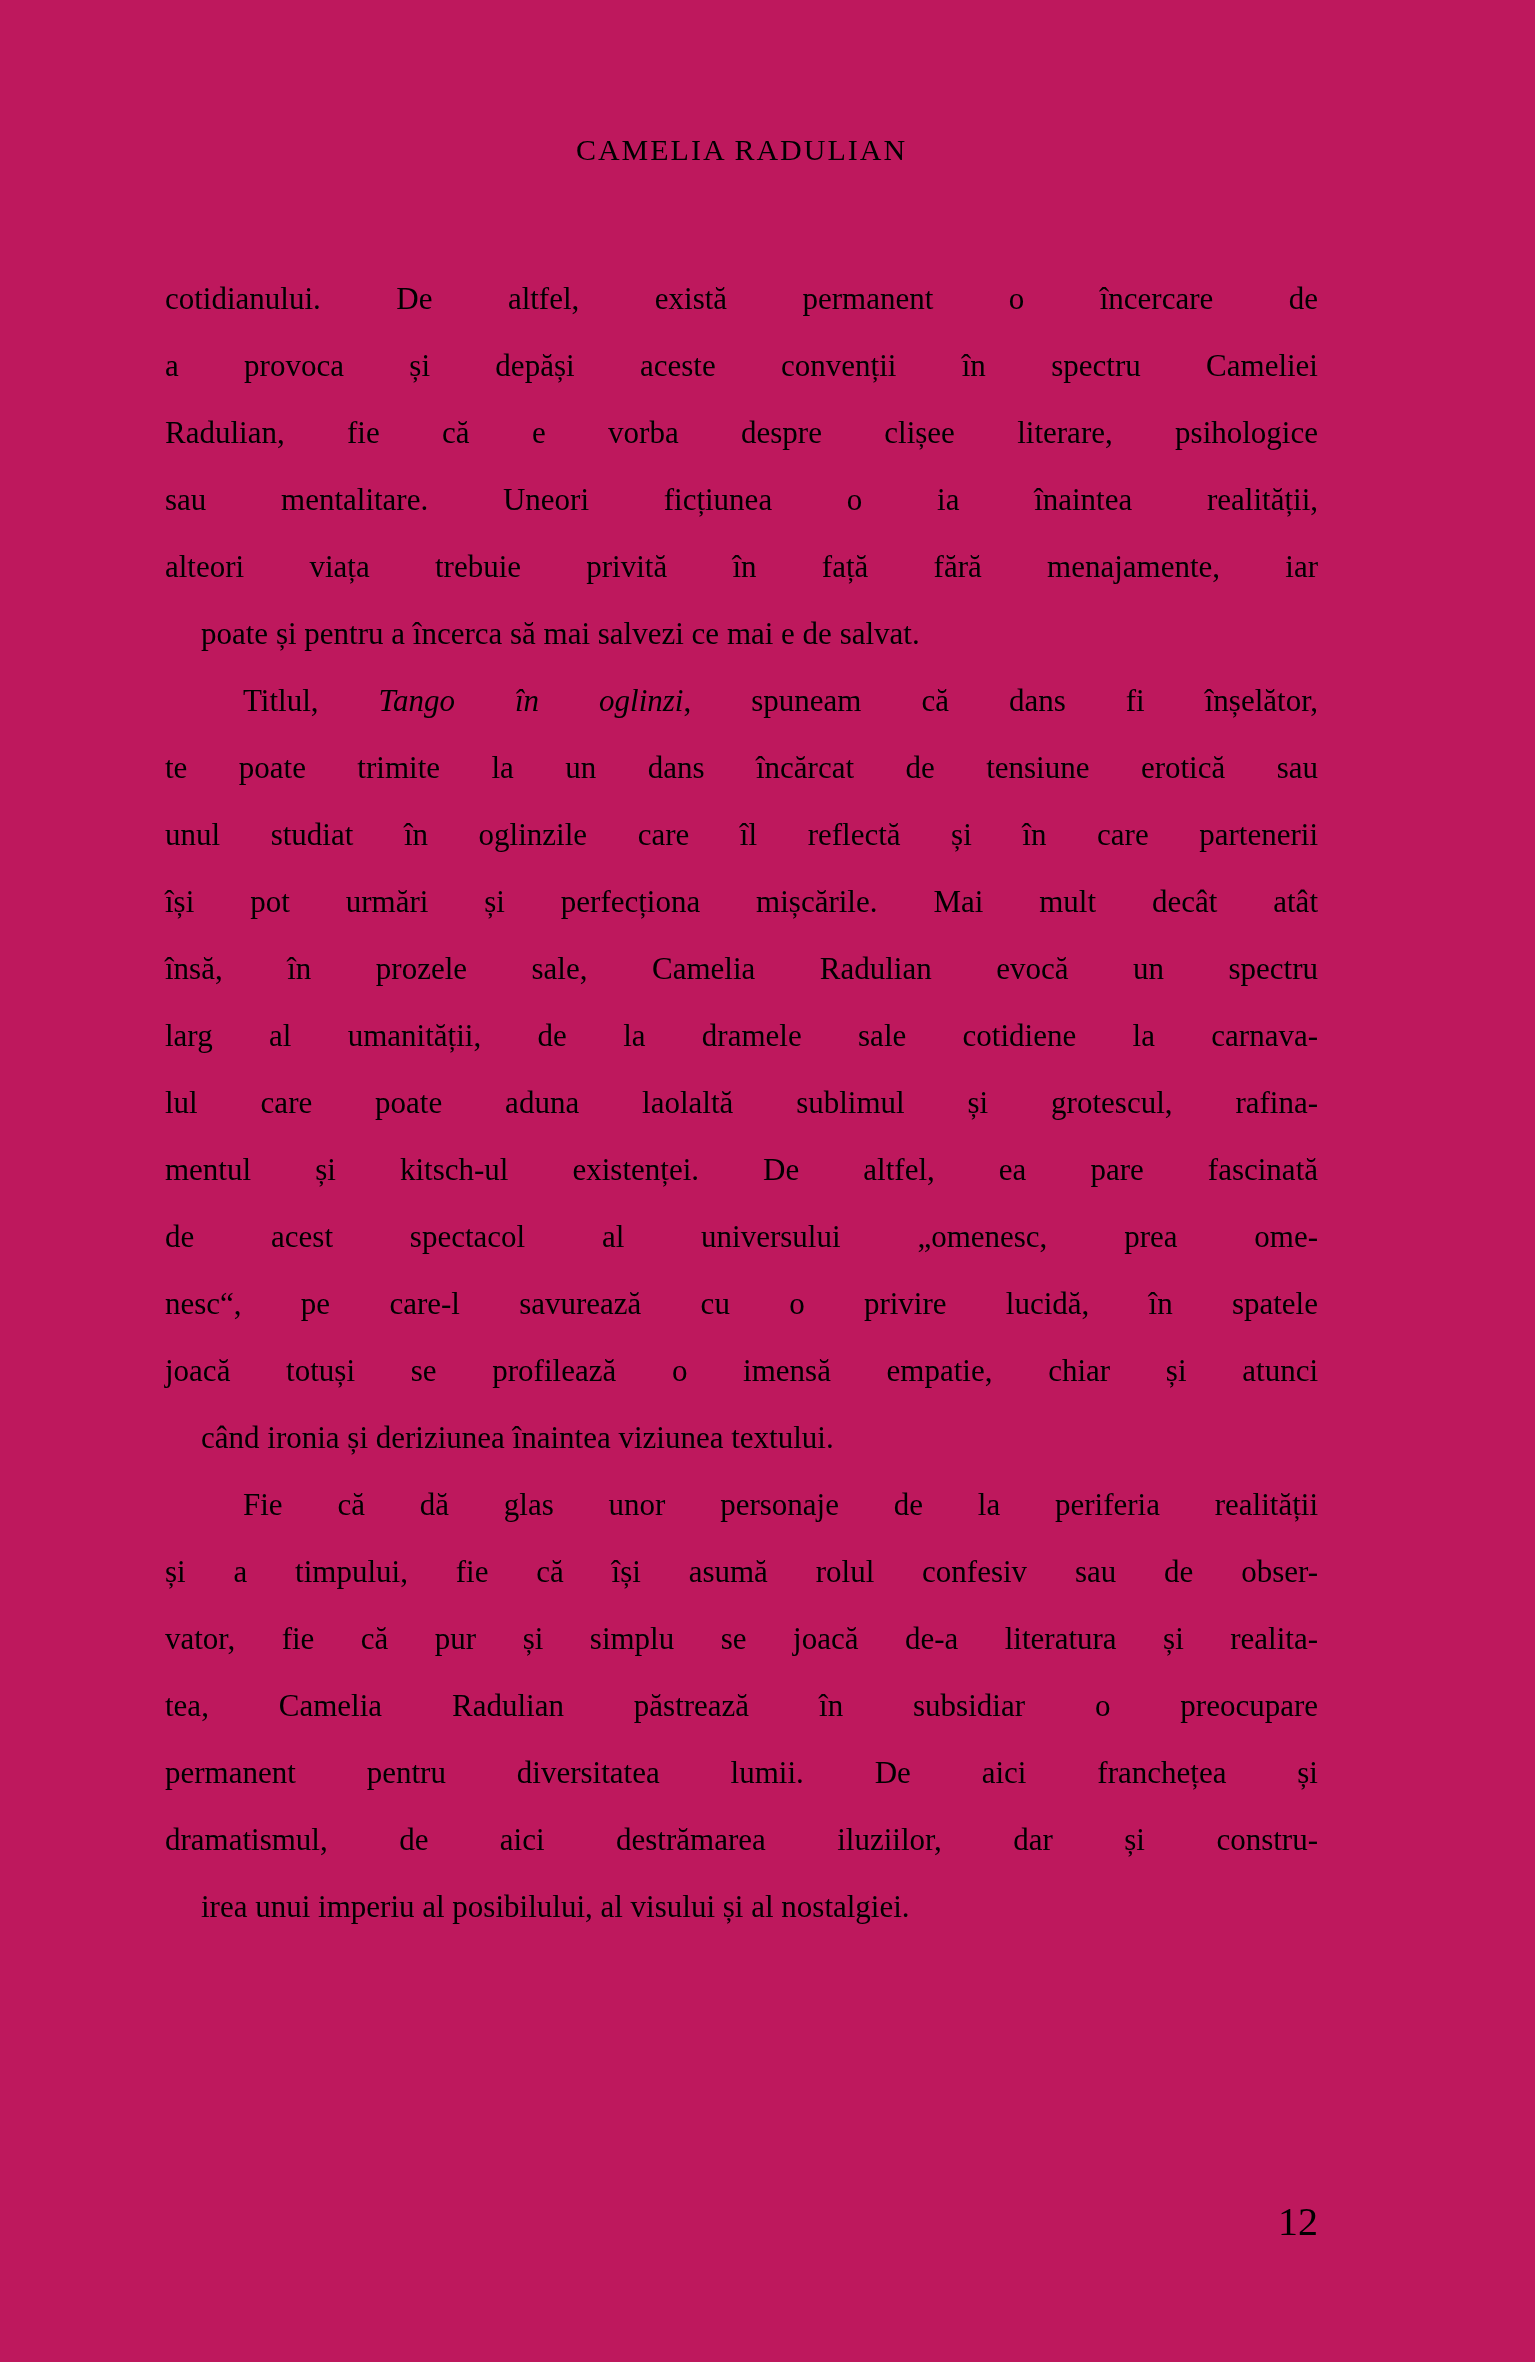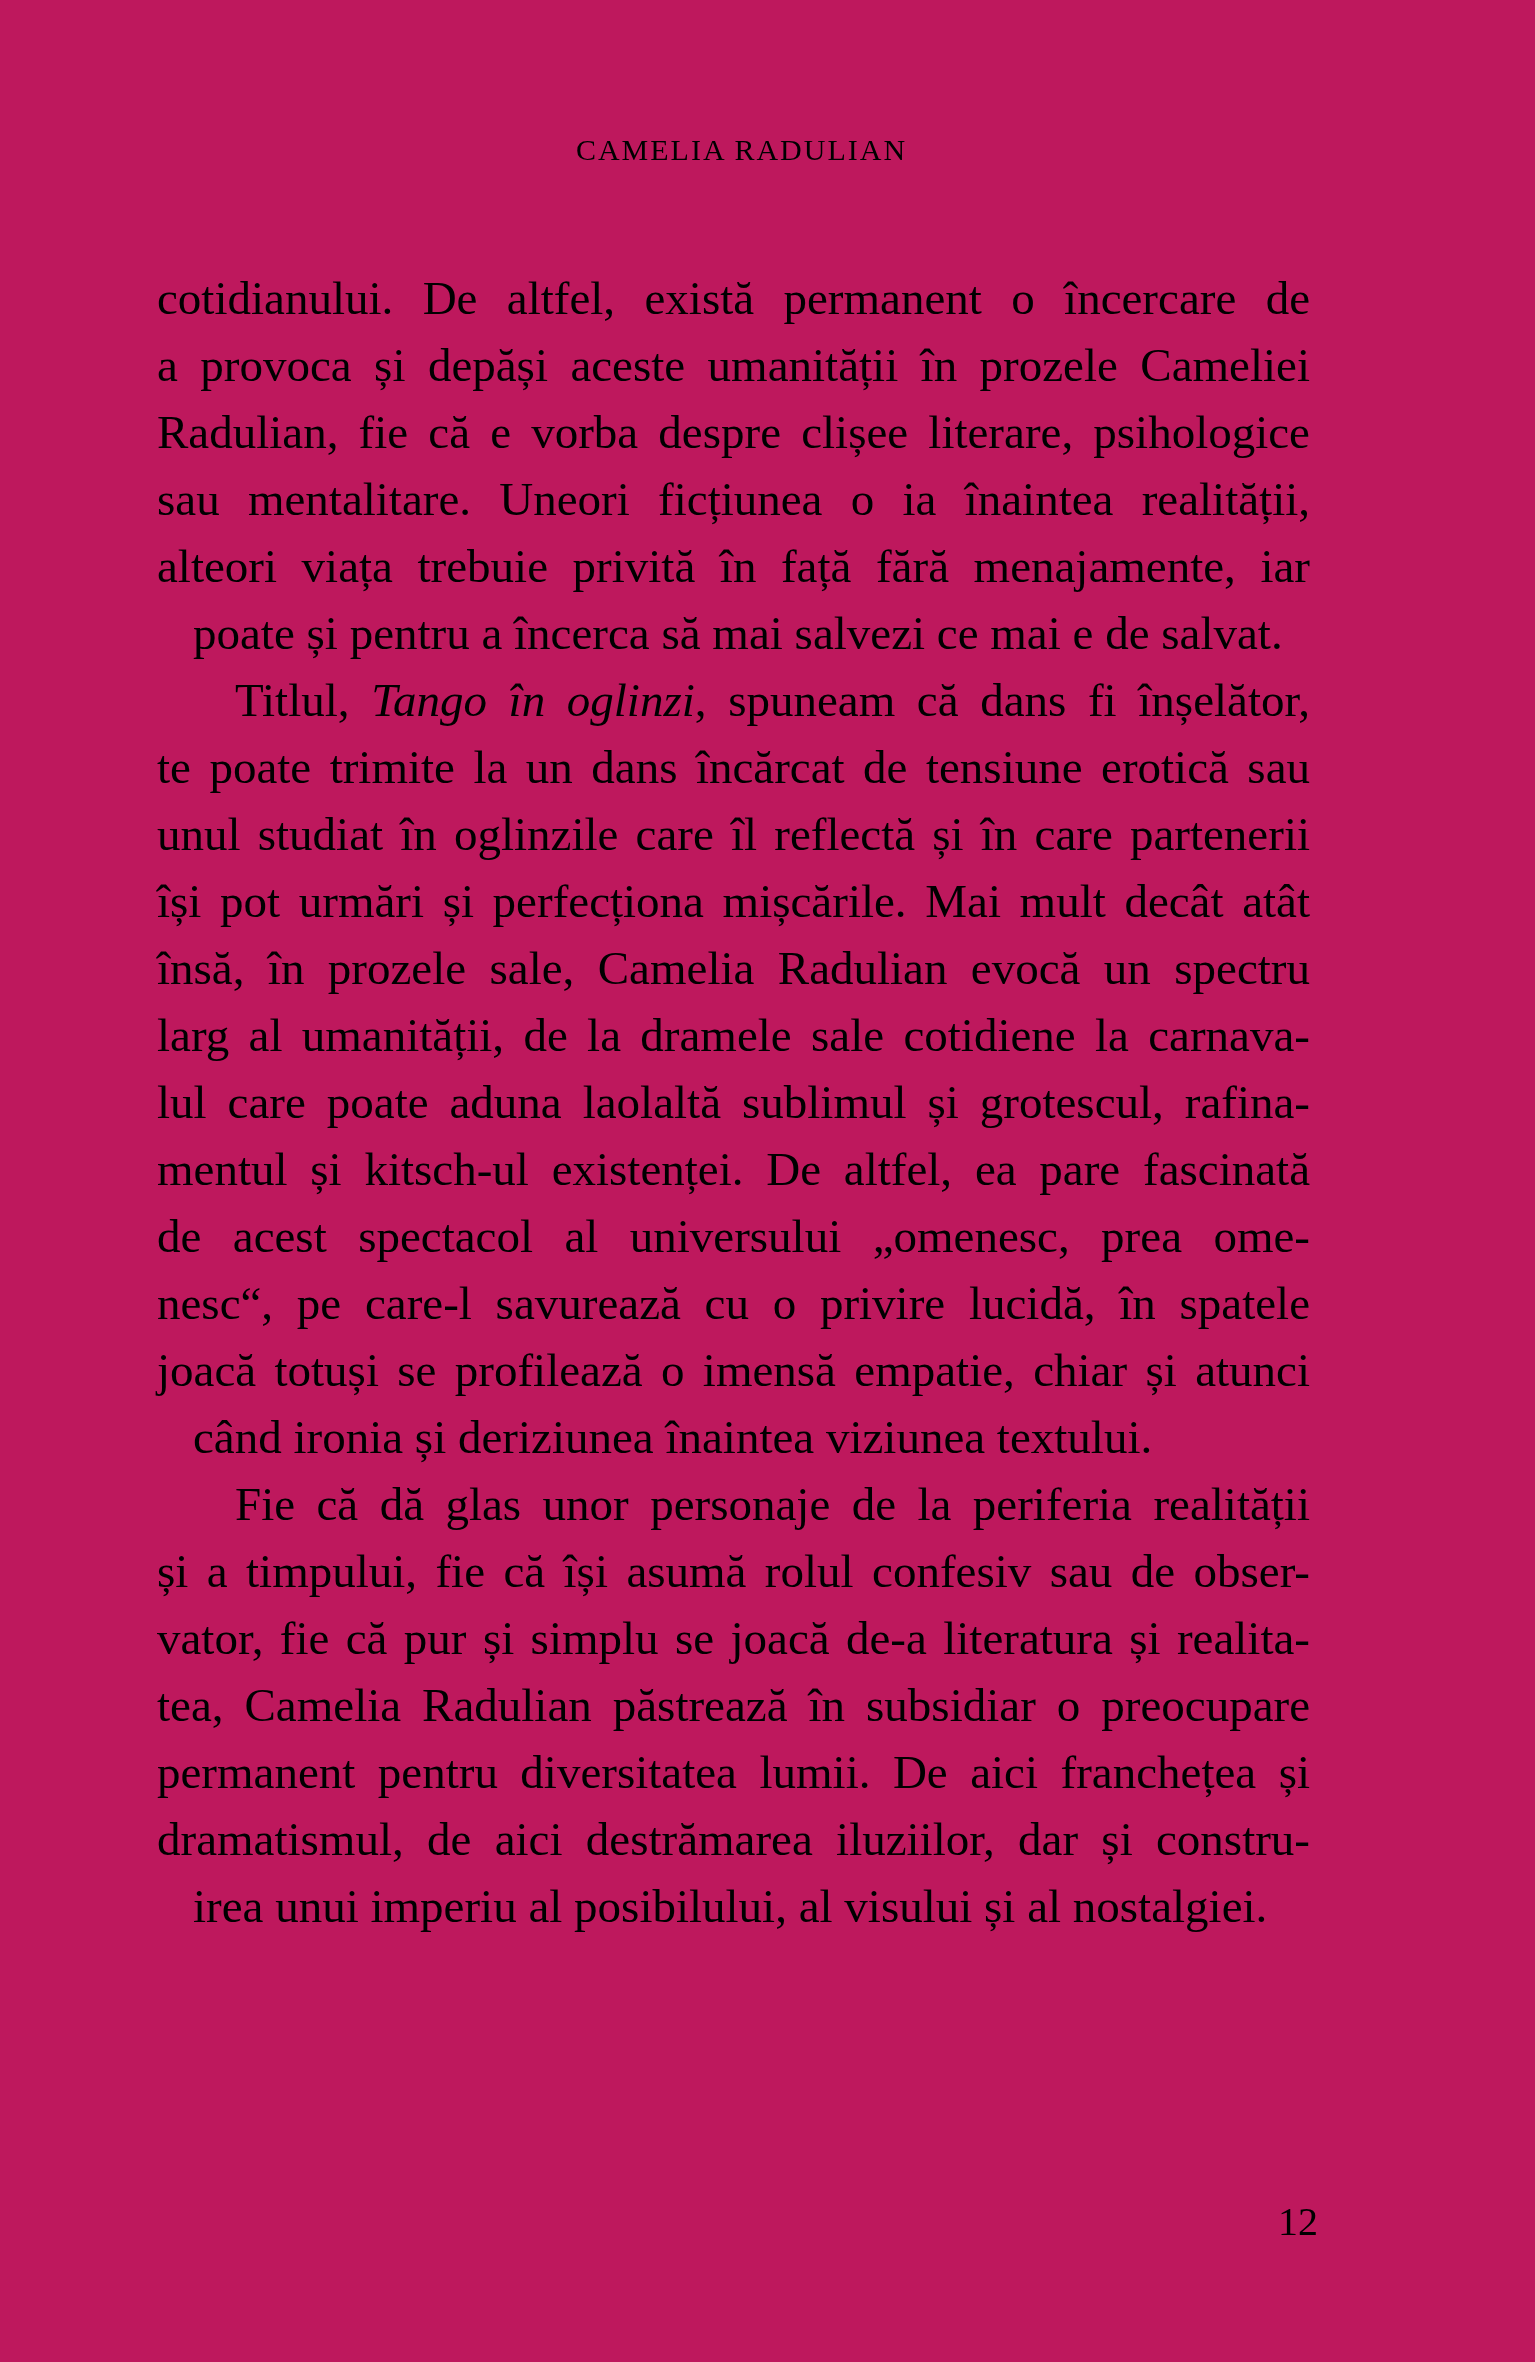--- a/index.html
+++ b/index.html
@@ -23,23 +23,23 @@
     width: 1153px;
     text-align: center;
     font-size: 30px;
     line-height: 1;
     letter-spacing: 2px;
     white-space: nowrap;
   }
   .body-text {
     position: absolute;
     top: 265px;
-    left: 157px;
+    left: 165px;
     width: 1153px;
-    font-size: 47px;
+    font-size: 31px;
     line-height: 67px;
   }
   .para {
     margin: 0;
   }
   .line {
     white-space: nowrap;
     text-align: justify;
     text-align-last: justify;
     height: 67px;
@@ -66,21 +66,21 @@
 </style>
 </head>
 <body>
 
 <div class="page">
   <div class="running-header">CAMELIA RADULIAN</div>
 
   <div class="body-text">
       <div class="para">
         <div class="line"><span>cotidianului. De altfel, există permanent o încercare de</span></div>
-        <div class="line"><span>a provoca și depăși aceste umanității în prozele Cameliei</span></div>
+        <div class="line"><span>a provoca și depăși aceste convenții în spectru Cameliei</span></div>
         <div class="line"><span>Radulian, fie că e vorba despre clișee literare, psihologice</span></div>
         <div class="line"><span>sau mentalitare. Uneori ficțiunea o ia înaintea realității,</span></div>
         <div class="line"><span>alteori viața trebuie privită în față fără menajamente, iar</span></div>
         <div class="line last"><span>poate și pentru a încerca să mai salvezi ce mai e de salvat.</span></div>
       </div>
       <div class="para">
         <div class="line indent"><span>Titlul, </span><span class="italic">Tango în oglinzi</span><span>, spuneam că dans fi înșelător,</span></div>
         <div class="line"><span>te poate trimite la un dans încărcat de tensiune erotică sau</span></div>
         <div class="line"><span>unul studiat în oglinzile care îl reflectă și în care partenerii</span></div>
         <div class="line"><span>își pot urmări și perfecționa mișcările. Mai mult decât atât</span></div>

